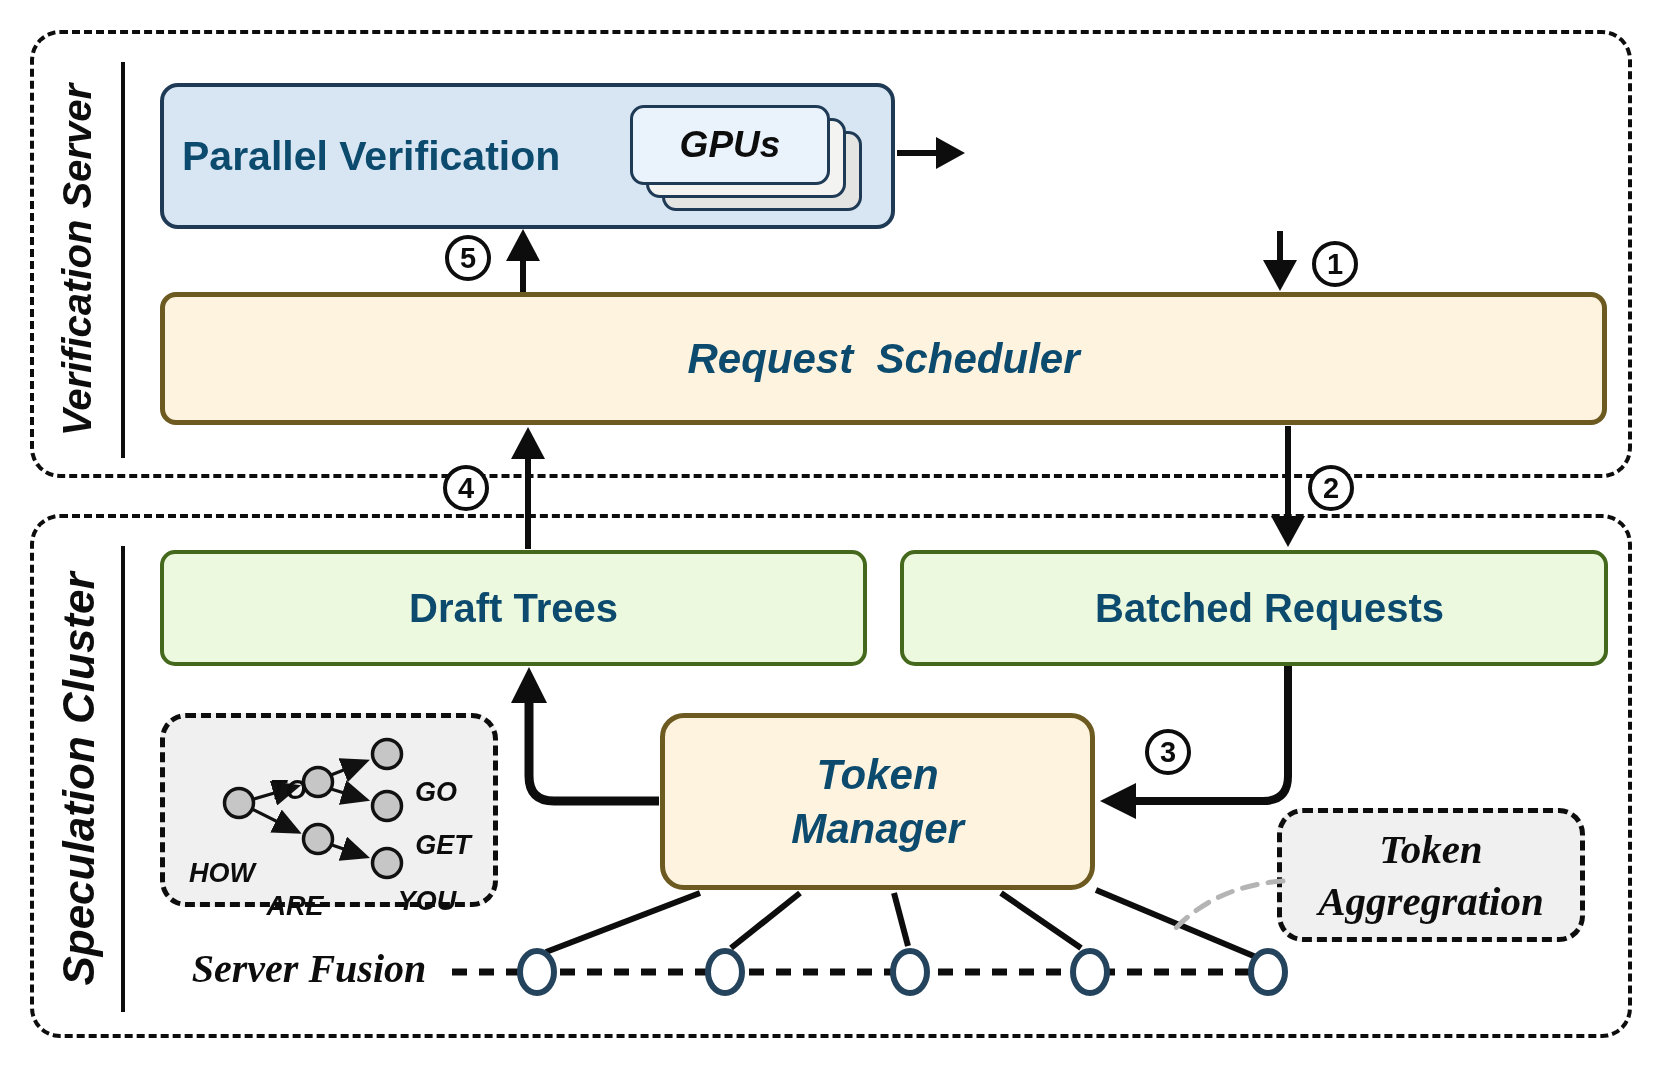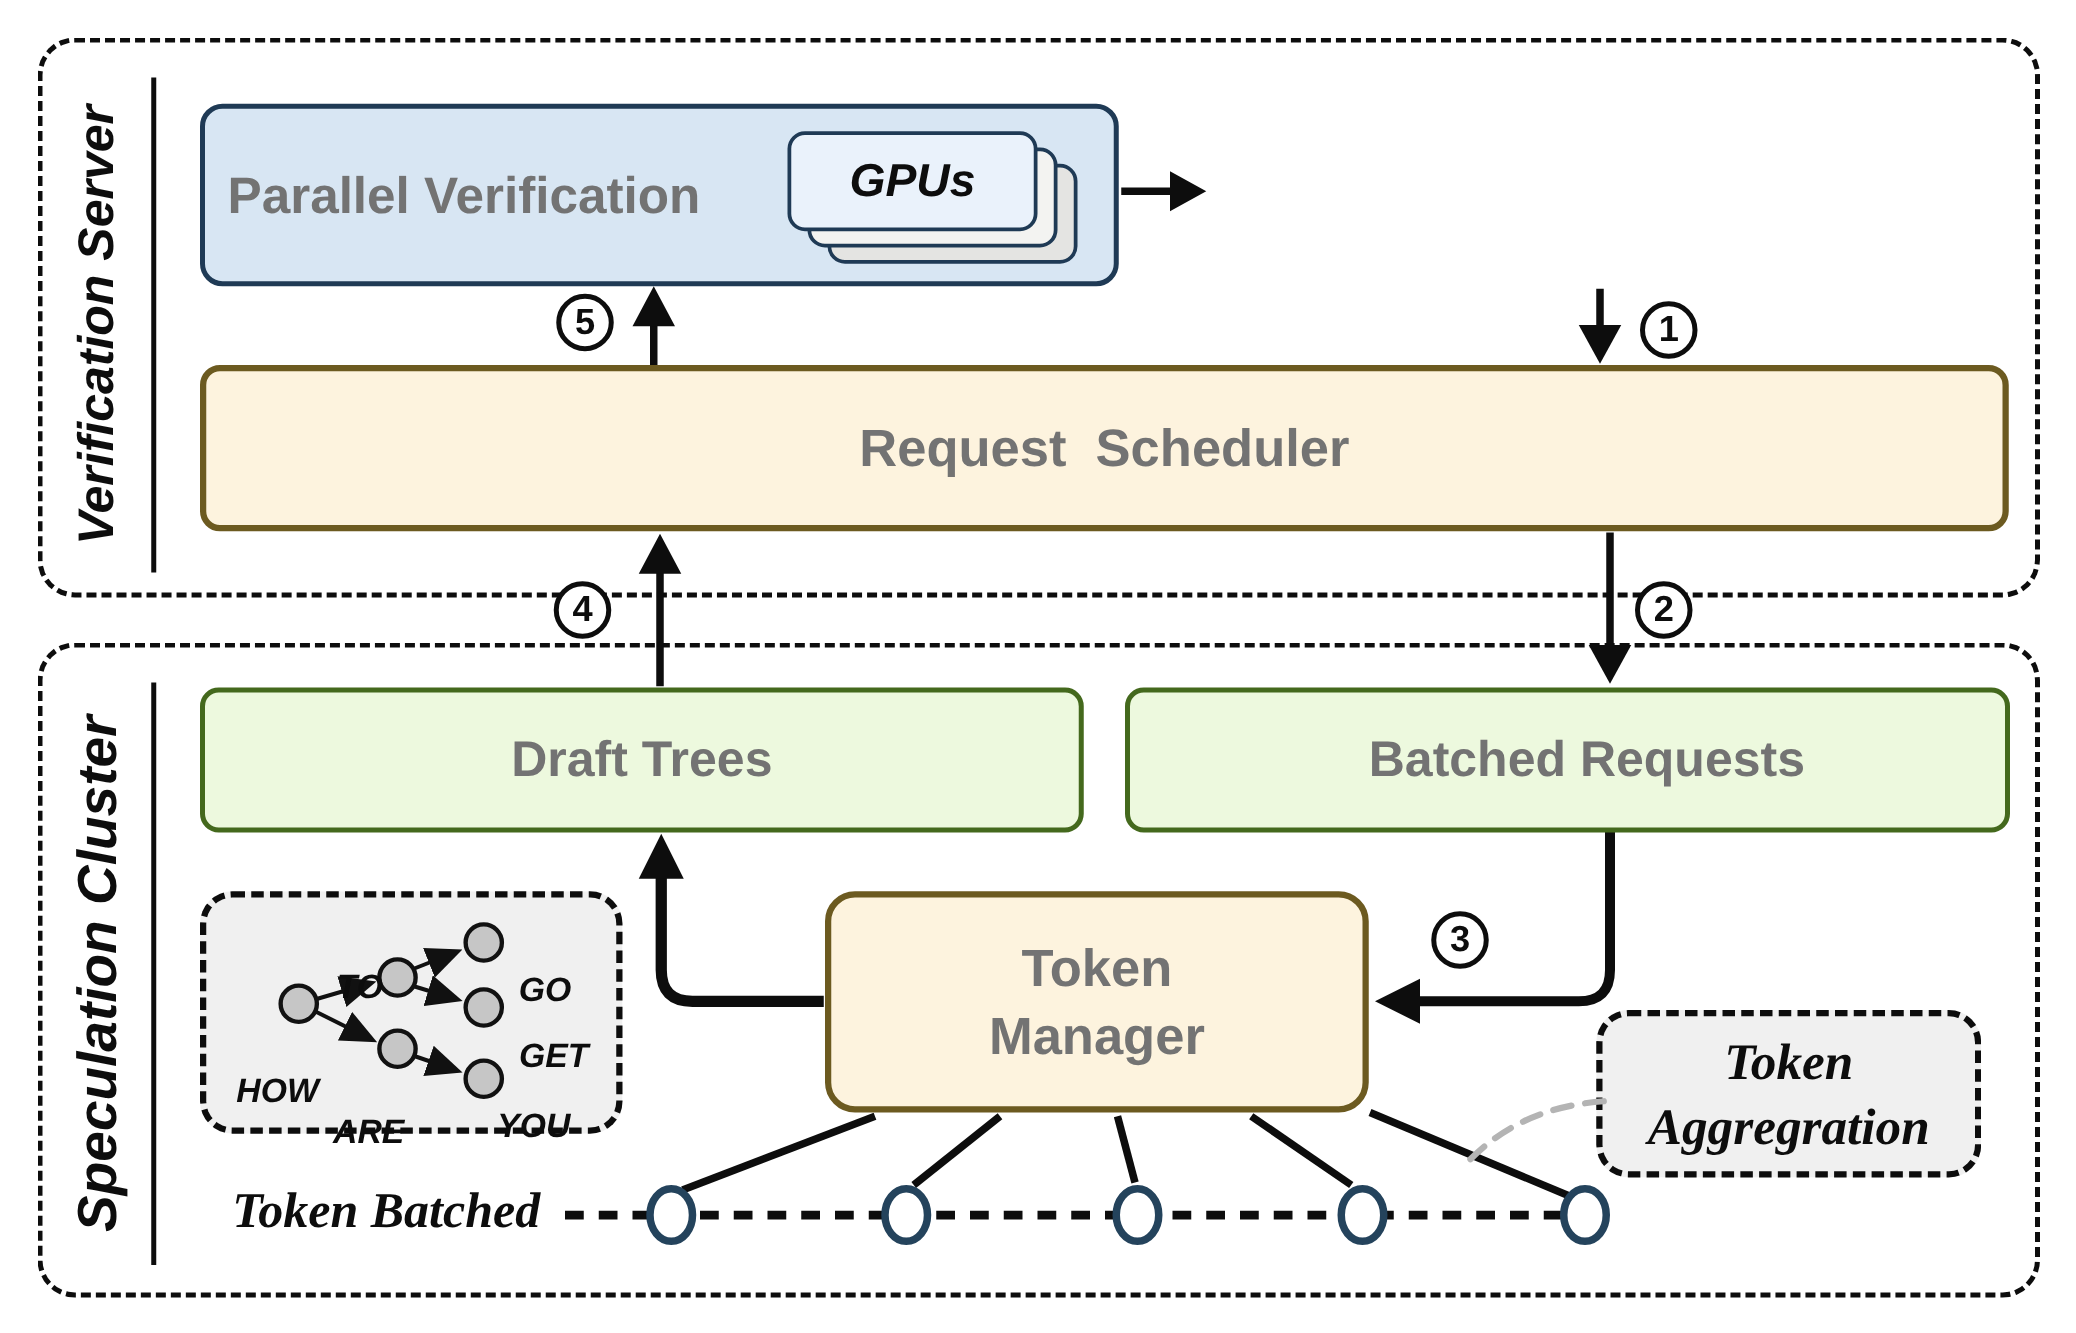--- a/index.html
+++ b/index.html
@@ -9,24 +9,24 @@
   #vs-box{left:30px;top:30px;width:1602px;height:448px;}
   #sc-box{left:30px;top:514px;width:1602px;height:524px;}
 
   .rot-label{position:absolute;text-align:center;font-weight:bold;font-style:italic;
              border-bottom:4px solid #0d0d0d;padding-bottom:4px;transform:rotate(-90deg);
              white-space:nowrap;line-height:1.1;}
   #vs-label{left:-108px;top:225px;width:396px;height:62px;font-size:40px;}
   #sc-label{left:-143px;top:744px;width:466px;height:62px;font-size:44px;}
 
   .box{position:absolute;box-sizing:border-box;display:flex;align-items:center;justify-content:center;}
-  .box .box-label{font-weight:600;color:#737373;}
+  .box .box-label{font-weight:600;color:#0c4a6e;}
   .blue{background:var(--blue-fill);border:4px solid var(--blue-border);border-radius:18px;}
   .green{background:var(--green-fill);border:4px solid var(--green-border);border-radius:15px;}
-  .tan{background:var(--tan-fill);border:5px solid var(--tan-border);border-radius:18px;}
+  .tan{background:var(--tan-fill);border:5px solid var(--tan-border);border-radius:18px;font-style:italic;}
 
   #pv-box{left:160px;top:83px;width:735px;height:146px;justify-content:flex-start;padding-left:18px;}
   #pv-box .box-label{font-size:41px;}
   #rp-box{left:967px;top:83px;width:640px;height:146px;justify-content:flex-start;padding-left:38px;}
   #rp-box .box-label{font-size:41px;}
   #sched-box{left:160px;top:292px;width:1447px;height:133px;border-radius:16px;}
   #sched-box .box-label{font-size:42px;white-space:pre;}
   #dt-box{left:160px;top:550px;width:707px;height:116px;}
   #br-box{left:900px;top:550px;width:708px;height:116px;padding-left:31px;}
   #dt-box .box-label,#br-box .box-label{font-size:40px;}
@@ -173,21 +173,21 @@
     <span class="box-label">Manager</span>
   </div>
 
   <div class="tree-label lift" style="left:222px;top:833px;">HOW</div>
   <div class="tree-label lift" style="left:288px;top:750px;">TO</div>
   <div class="tree-label lift" style="left:295px;top:866px;">ARE</div>
   <div class="tree-label lift" style="left:436px;top:752px;">GO</div>
   <div class="tree-label lift" style="left:443px;top:805px;">GET</div>
   <div class="tree-label lift" style="left:427px;top:861px;">YOU</div>
 
-  <div class="serif-label lift" id="fusion-label">Token Batched</div>
+  <div class="serif-label lift" id="fusion-label">Server Fusion</div>
 
   <div class="badge" style="left:1312px;top:241px;">1</div>
   <div class="badge" style="left:1308px;top:465px;">2</div>
   <div class="badge" style="left:1145px;top:729px;">3</div>
   <div class="badge" style="left:443px;top:465px;">4</div>
   <div class="badge" style="left:445px;top:235px;">5</div>
 
 </div>
 
 </body></html>

